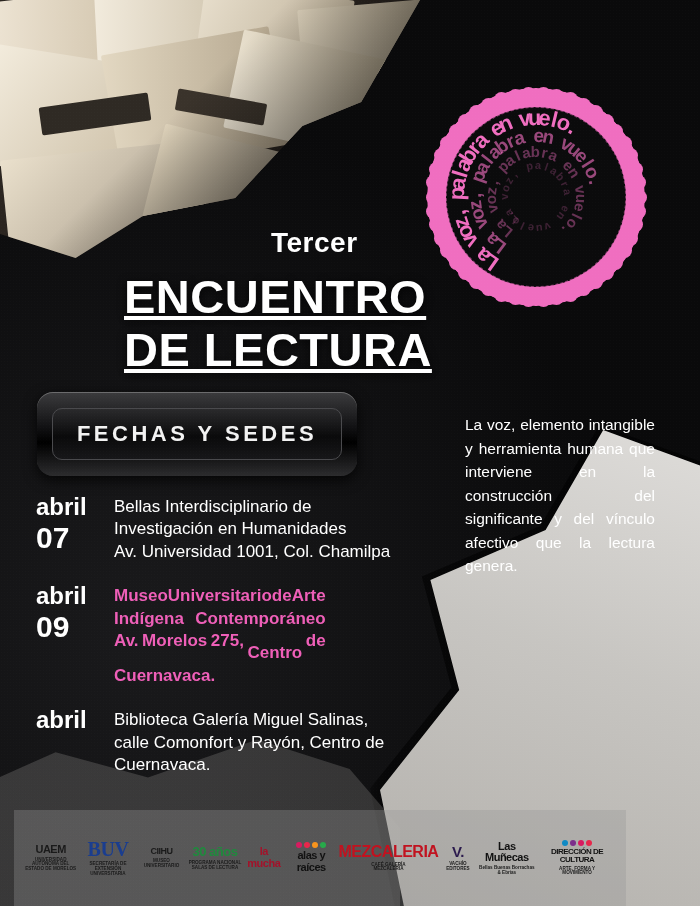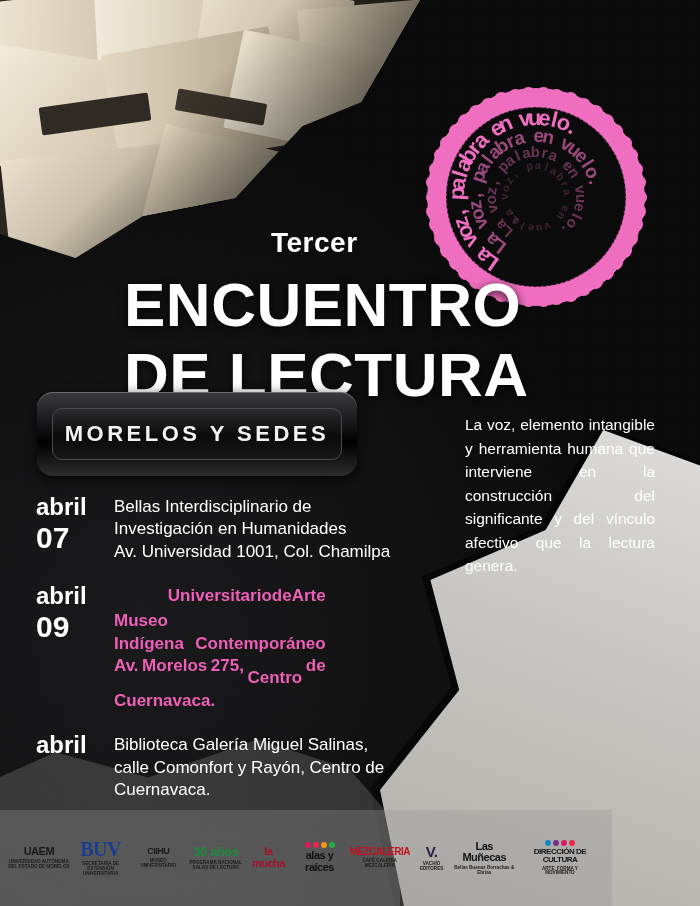--- a/index.html
+++ b/index.html
@@ -115,25 +115,26 @@
     left: 271px; top: 227px;
     color: #ffffff;
     font-size: 28px;
     font-weight: bold;
     letter-spacing: 0.5px;
   }
   .title-main {
     position: absolute;
     left: 124px; top: 270px;
     color: #ffffff;
-    font-size: 62px;
+    font-size: 47px;
     font-weight: bold;
     line-height: 1.13;
     letter-spacing: 0.5px;
     text-shadow: 0 2px 10px rgba(0,0,0,0.8);
+    text-decoration: underline;
   }
 
   
   .plate {
     position: absolute;
     left: 37px; top: 392px;
     width: 320px; height: 84px;
     border-radius: 16px;
     background: linear-gradient(180deg, #3b3b3d 0%, #111113 42%, #000 60%, #2c2c2e 100%);
     box-shadow: 0 4px 14px rgba(0,0,0,0.8), inset 0 1px 0 rgba(255,255,255,0.25);
@@ -191,21 +192,21 @@
     width: 190px;
     color: #ffffff;
     font-size: 15.5px;
     line-height: 1.52;
     text-align: justify;
   }
 
   
   .logobar {
     position: absolute;
-    left: 0; bottom: 0;
+    left: 14px; bottom: 0;
     width: 612px; height: 96px;
     background: rgba(150,150,150,0.34);
     display: flex;
     align-items: center;
     justify-content: space-around;
     padding: 0 8px;
   }
   .logo {
     display: flex;
     flex-direction: column;
@@ -225,21 +226,21 @@
     margin-top: 2px;
     max-width: 62px;
     color: #1b1b1b;
   }
   .l-unam .mark { font-size: 11px; color: #1a1a1a; }
   .l-buv .mark { font-size: 20px; color: #1a3d8f; font-family: "Liberation Serif", serif; }
   .l-cihu .mark { font-size: 9px; color: #1a1a1a; }
   .l-sala .mark { font-size: 13px; color: #1f8a3d; }
   .l-mucha .mark { font-size: 11px; color: #a3122a; }
   .l-alas .mark { font-size: 11px; color: #111; }
-  .l-mez .mark { font-size: 10px; color: #c1121f; }
+  .l-mez .mark { font-size: 16px; color: #c1121f; }
   .l-vac .mark { font-size: 15px; color: #2b1a4d; }
   .l-much2 .mark { font-size: 11px; color: #111; }
   .l-cult .mark { font-size: 8px; color: #111; font-weight: bold; }
   .dots { display: flex; gap: 2px; margin-bottom: 2px; }
   .dots i { width: 6px; height: 6px; border-radius: 50%; display: block; }
 
   .grain {
     position: absolute; inset: 0;
     pointer-events: none;
     background-image:
@@ -430,21 +431,21 @@
   </div>
 
   <div class="tercer">Tercer</div>
   <div class="title-main">
     <div>ENCUENTRO</div>
     <div>DE LECTURA</div>
   </div>
 
   <div class="plate">
     <div class="plate-inner">
-      <span>MORELOS Y SEDES</span>
+      <span>FECHAS Y SEDES</span>
     </div>
   </div>
 
   <div class="sched" id="schedule">
       <div class="sched-row">
         <div class="sched-date">
           <span class="m">abril</span>
           <span class="d">07</span>
         </div>
         <div class="sched-body">
@@ -453,21 +454,21 @@
           <span style="display: block;">Av. Universidad 1001, Col. Chamilpa</span>
         </div>
       </div>
       <div class="sched-row">
         <div class="sched-date">
           <span class="m">abril</span>
           <span class="d">09</span>
         </div>
         <div class="sched-body pink">
           <span class="justify-line" style="display: flex; justify-content: space-between;">
-            <span style="display: inline; margin-top: 25px;">Museo</span>
+            <span style="display: inline;">Museo</span>
             <span style="display: inline;">Universitario</span>
             <span style="display: inline;">de</span>
             <span style="display: inline;">Arte</span>
           </span>
           <span class="justify-line" style="display: flex; justify-content: space-between;">
             <span style="display: inline;">Indígena</span>
             <span style="display: inline;">Contemporáneo</span>
           </span>
           <span class="justify-line" style="display: flex; justify-content: space-between;">
             <span style="display: inline;">Av.</span>

